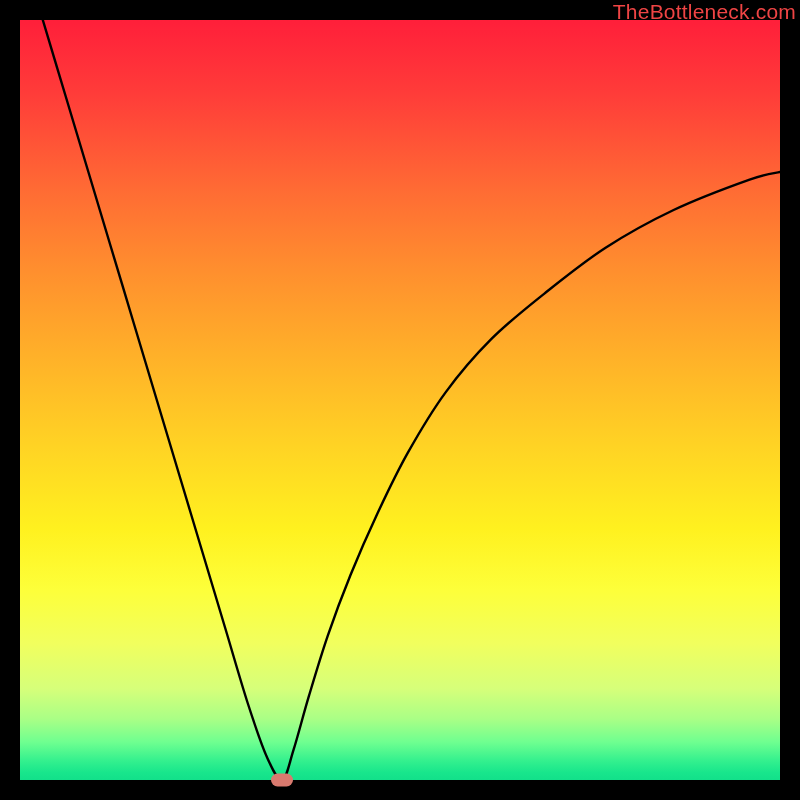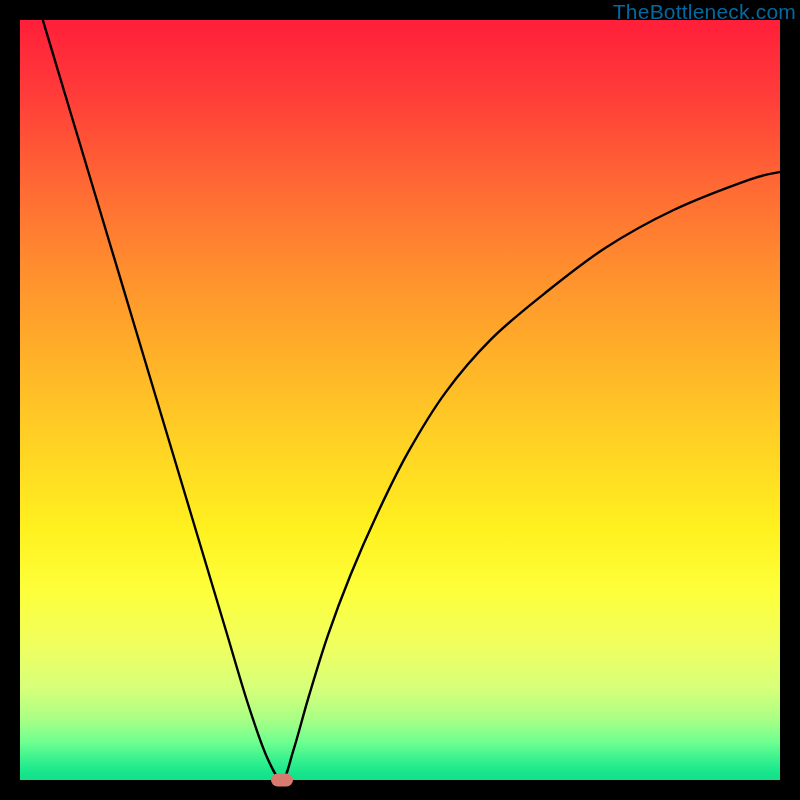--- a/index.html
+++ b/index.html
@@ -41,21 +41,21 @@
       #6fff90 95%,
       #33f08e 97.5%,
       #18e68c 99%,
       #12e08a 100%
     );
   }
   .watermark {
     position: absolute;
     top: 0px;
     right: 4px;
-    color: #0369a1;
+    color: #ef4444;
     font-size: 21px;
     letter-spacing: 0.2px;
     user-select: none;
   }
   svg.curve {
     position: absolute;
     left: 0;
     top: 0;
     width: 760px;
     height: 760px;

